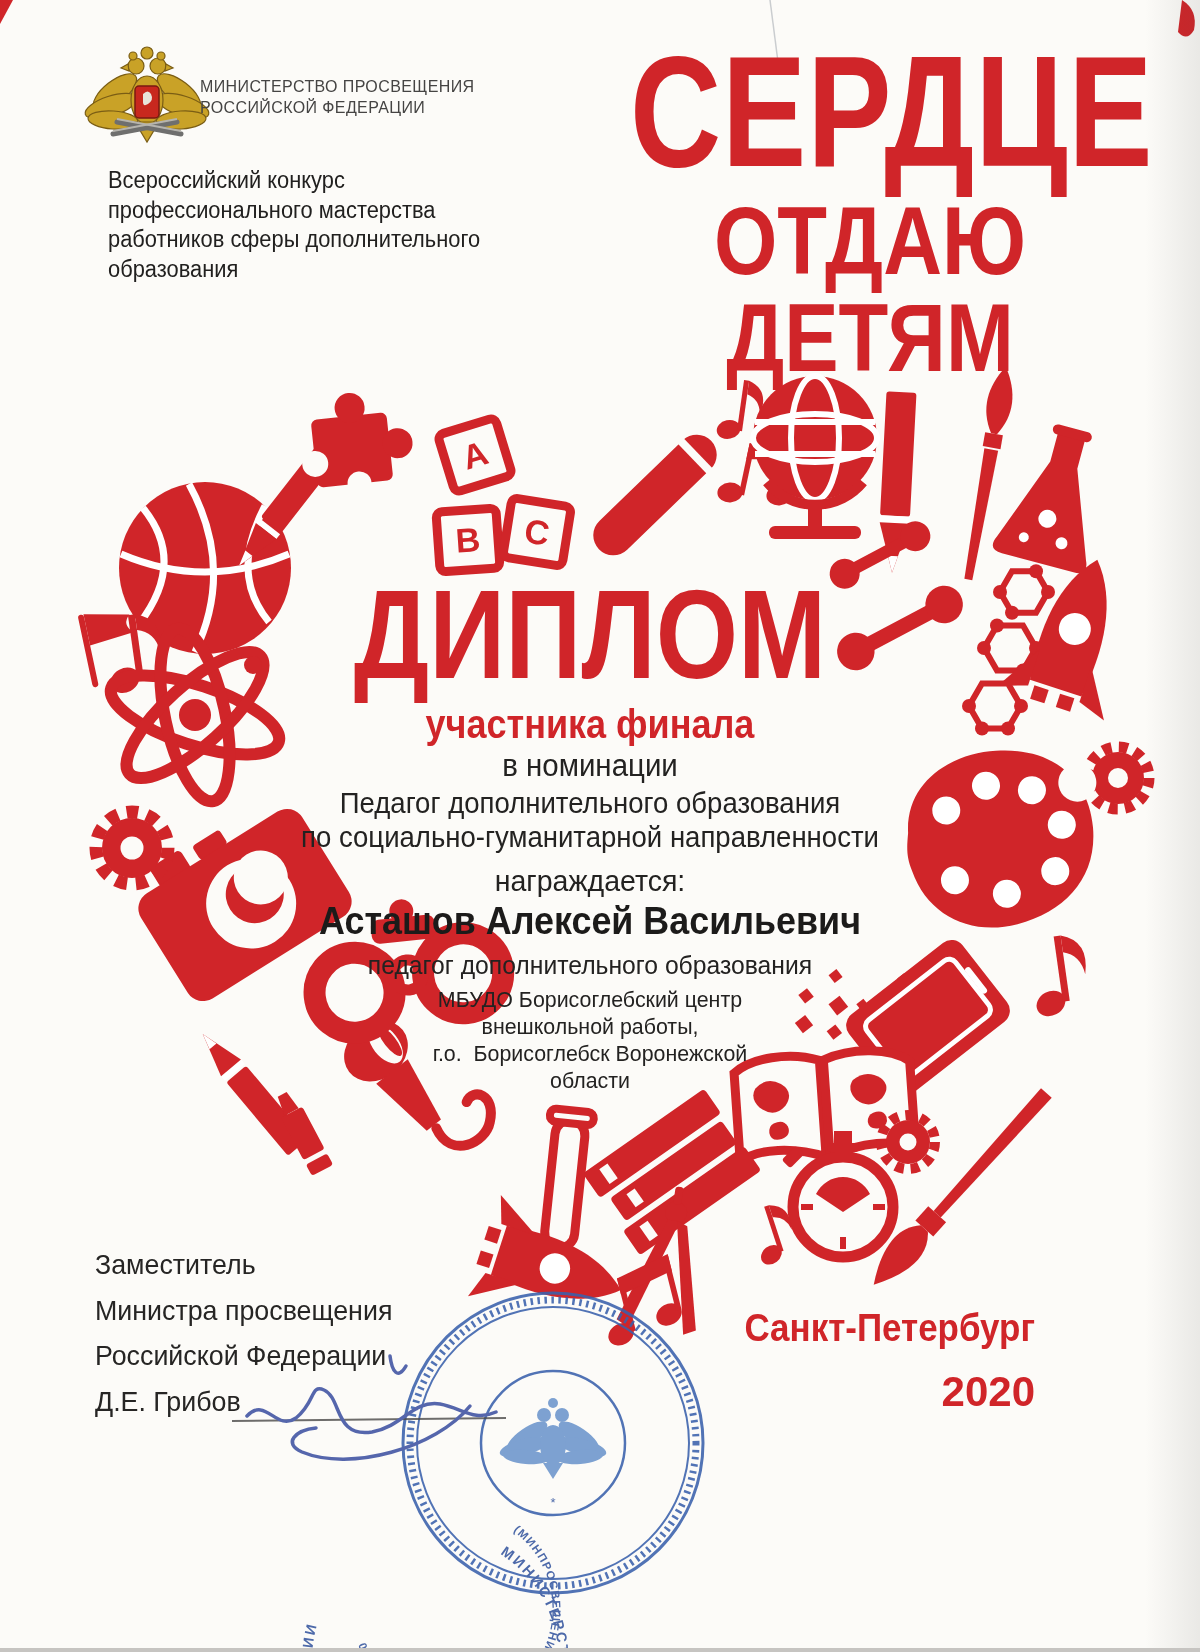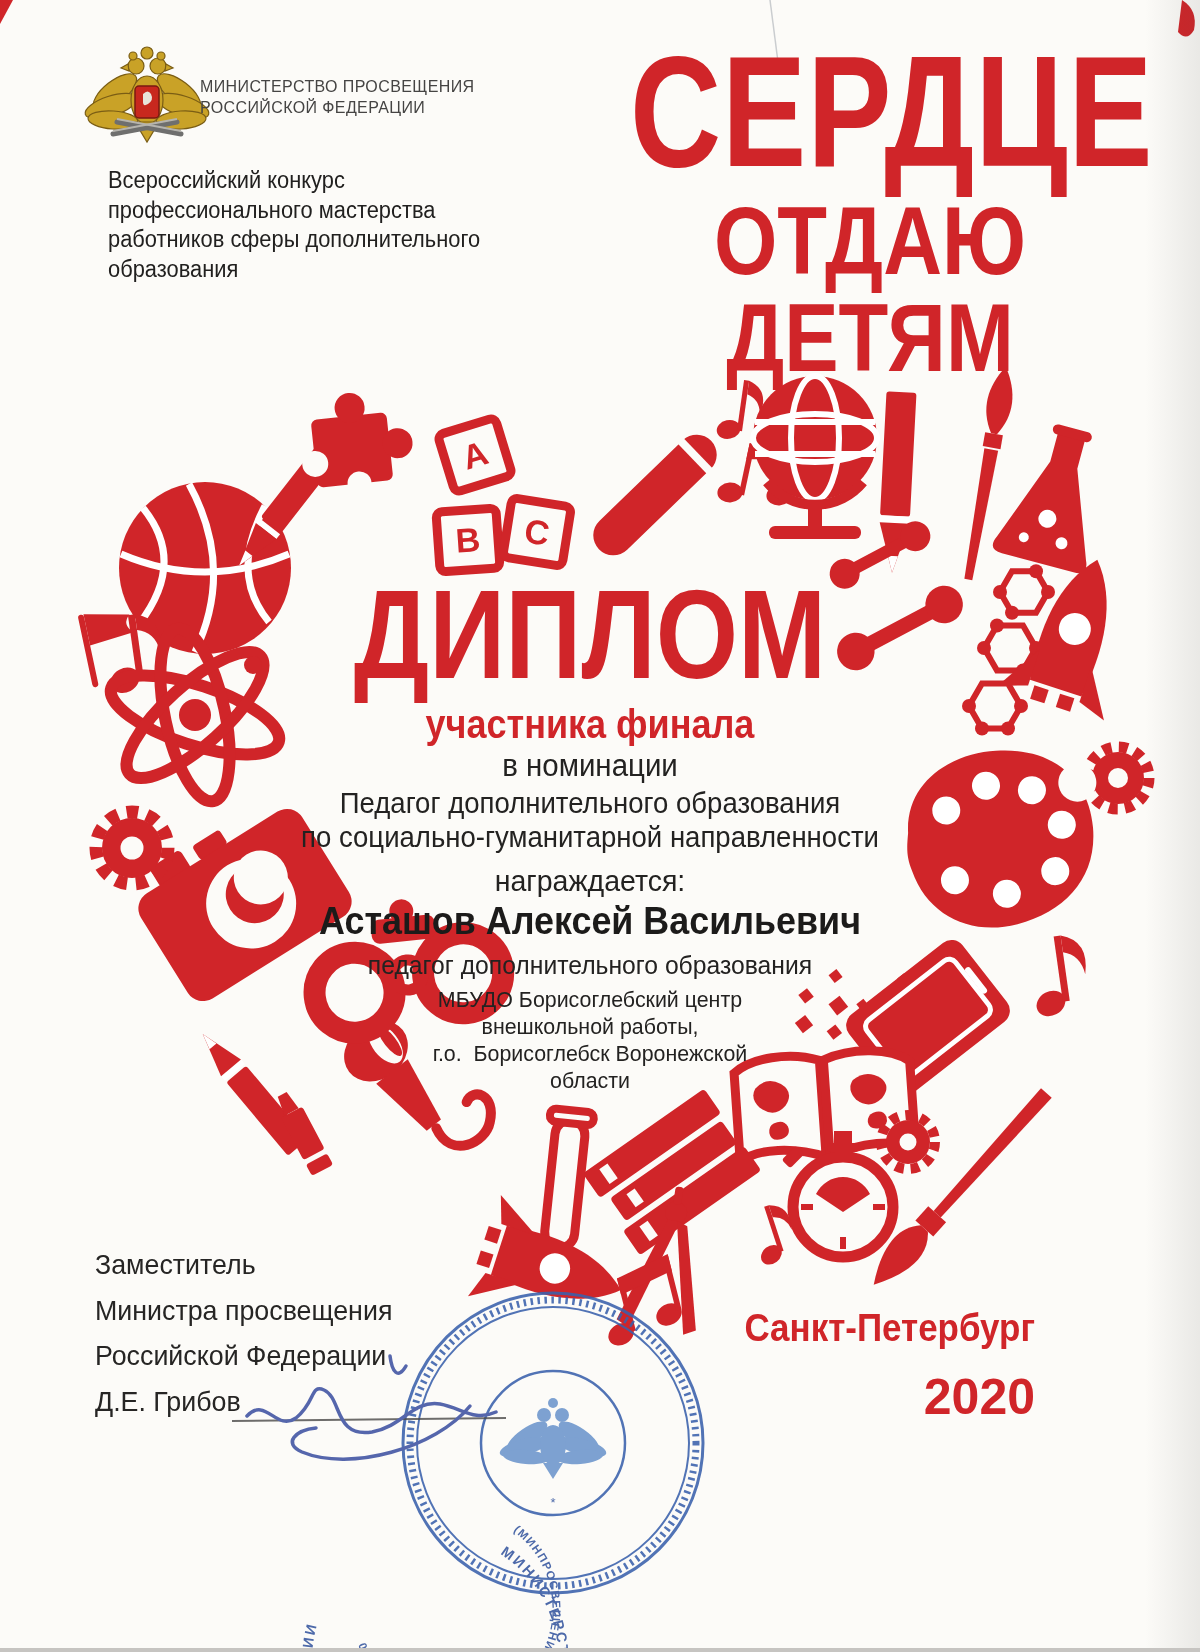--- a/index.html
+++ b/index.html
@@ -36,21 +36,21 @@
   .rname{top:899px;font-size:39px;color:#1c1b1a;font-weight:bold;transform:scaleX(.92);}
   .rpos{top:950px;font-size:26px;color:var(--ink);transform:scaleX(.95);}
   .org{top:986px;font-size:22.5px;line-height:27px;color:var(--ink);transform:scaleX(.95);
     white-space:pre-wrap;}
   
   .sigblock{left:95px;top:1242px;font-size:28.5px;line-height:45.5px;color:#262524;
     transform:scaleX(.94);transform-origin:left top;}
   
   .city{left:690px;width:345px;text-align:right;top:1307px;font-size:38px;color:var(--red);
     font-weight:bold;transform:scaleX(.92);transform-origin:right top;}
-  .year{left:690px;width:345px;text-align:right;top:1368px;font-size:50px;color:var(--red);
+  .year{left:690px;width:345px;text-align:right;top:1368px;font-size:42px;color:var(--red);
     font-weight:bold;}
   
   .edge-r{right:0;top:0;width:55px;height:1652px;z-index:3;pointer-events:none;
     background:linear-gradient(to right,rgba(0,0,0,0),rgba(70,70,68,.10));}
   .edge-b{left:0;bottom:0;width:1200px;height:4px;background:#c6c4c1;z-index:3;pointer-events:none;}
 </style>
 </head>
 <body>
 
 <div class="page">

